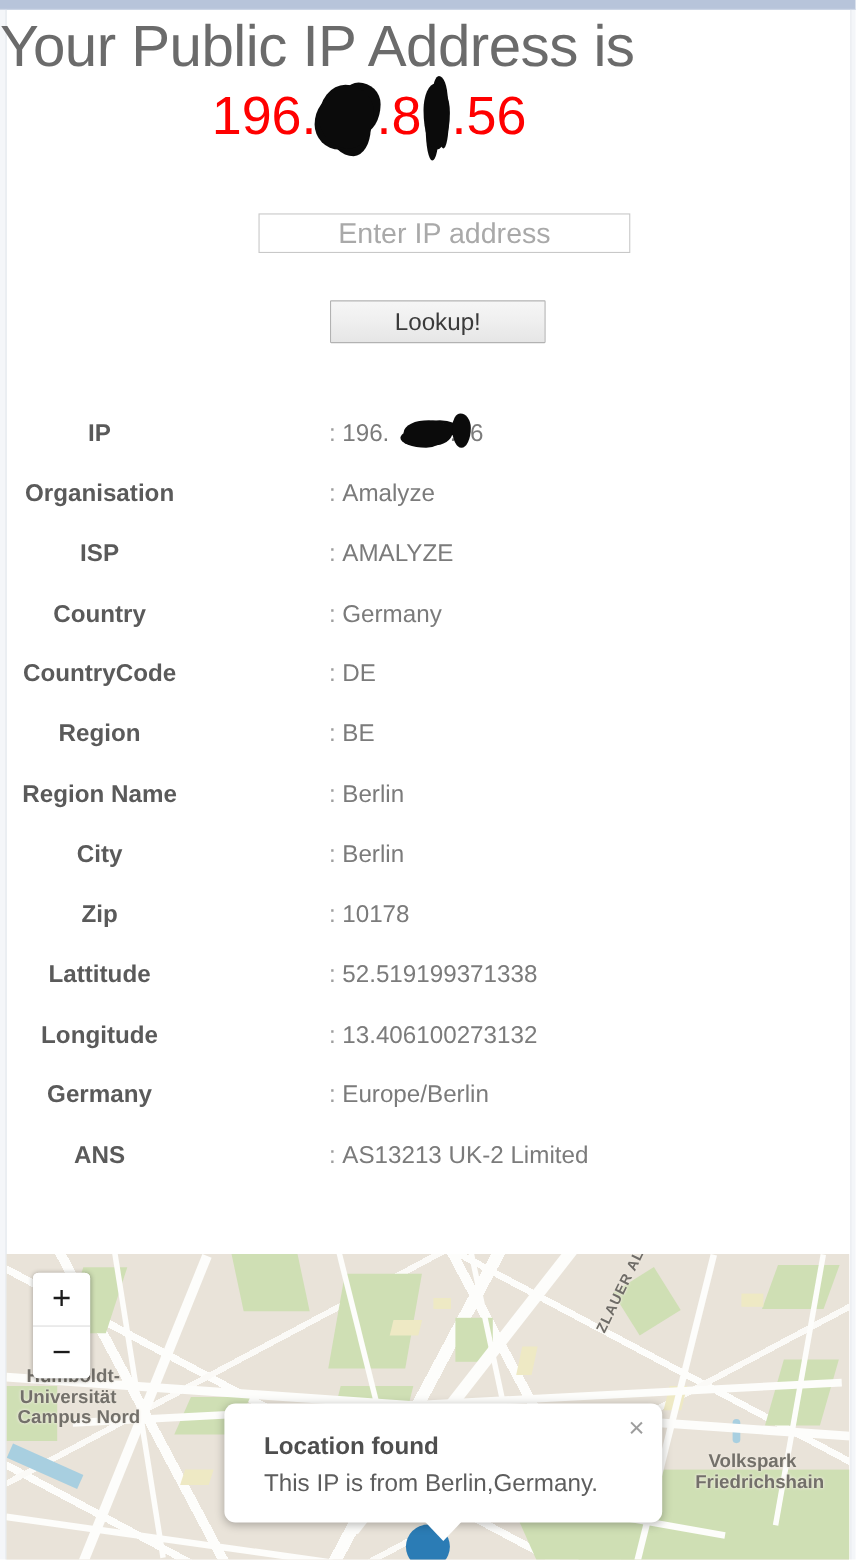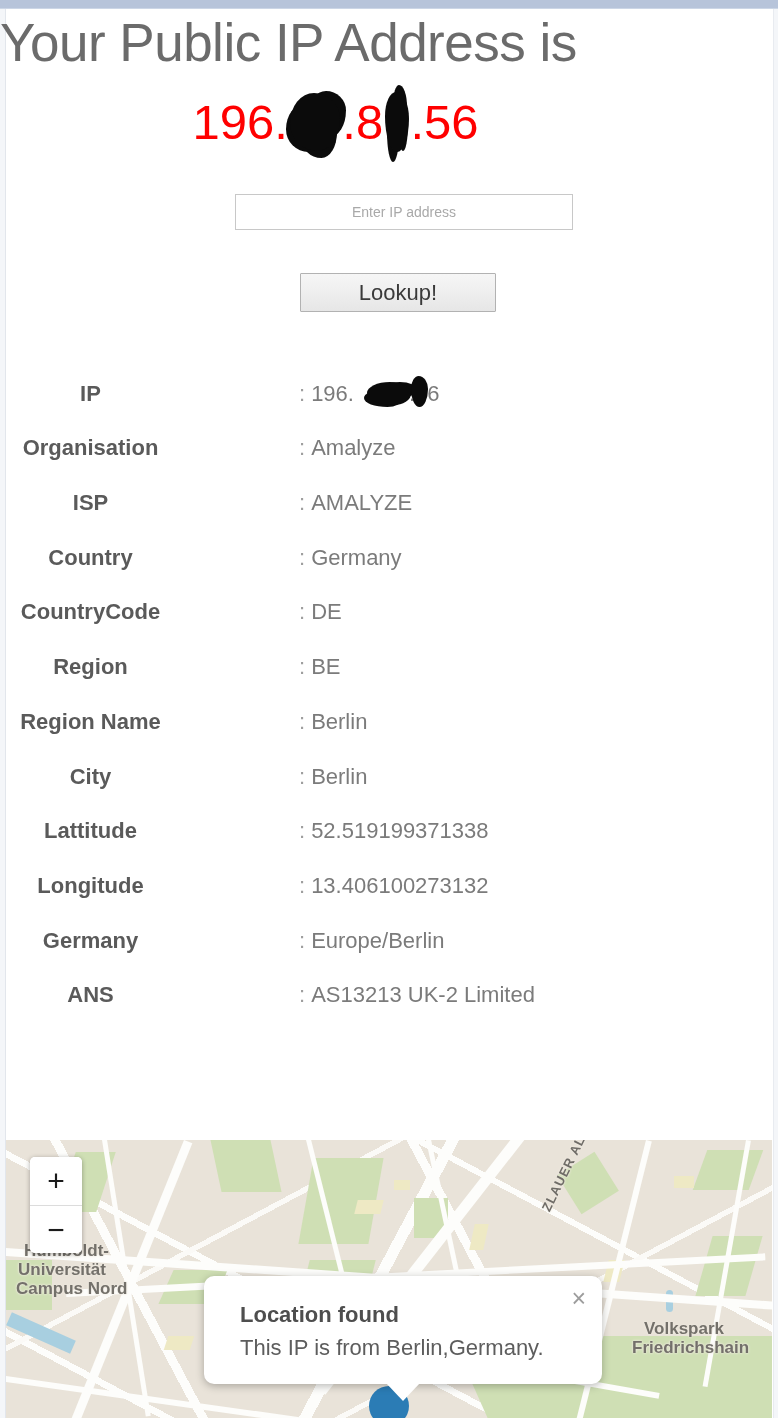--- a/index.html
+++ b/index.html
@@ -43,21 +43,21 @@
     width: 778px;
     text-align: left;
     font-size: 53px;
     line-height: 68px;
     font-weight: 400;
     color: #6b6b6b;
     letter-spacing: -0.5px;
     white-space: nowrap;
   }
   .ip-banner {
-    position: absolute; left: 0; top: 93px;
+    position: absolute; left: 0; top: 77px;
     width: 671px;
     text-align: center;
     font-size: 49px;
     line-height: 58px;
     font-weight: 400;
     color: #ff0000;
     white-space: nowrap;
   }
   .ip-banner .redact {
     display: inline-block;
@@ -84,21 +84,21 @@
   }
 
   
   .ip-input {
     position: absolute;
     left: 235px; top: 194px;
     width: 338px; height: 36px;
     border: 1px solid #c8c8c8;
     background: #ffffff;
     font-family: "Liberation Sans", sans-serif;
-    font-size: 14px;
+    font-size: 26px;
     color: #555;
     text-align: center;
     outline: none;
     padding: 0 6px;
     border-radius: 0;
   }
   .ip-input::placeholder { color: #a9a9a9; opacity: 1; }
 
   .lookup-btn {
     position: absolute;
@@ -316,20 +316,24 @@
         <div class="label">Region</div>
         <div class="value"><span class="colon">:</span><span>BE</span></div>
       </div>
       <div class="row">
         <div class="label">Region Name</div>
         <div class="value"><span class="colon">:</span><span>Berlin</span></div>
       </div>
       <div class="row">
         <div class="label">City</div>
         <div class="value"><span class="colon">:</span><span>Berlin</span></div>
+      </div>
+      <div class="row">
+        <div class="label">Zip</div>
+        <div class="value"><span class="colon">:</span><span>10178</span></div>
       </div>
       <div class="row">
         <div class="label">Lattitude</div>
         <div class="value"><span class="colon">:</span><span>52.519199371338</span></div>
       </div>
       <div class="row">
         <div class="label">Longitude</div>
         <div class="value"><span class="colon">:</span><span>13.406100273132</span></div>
       </div>
       <div class="row">

